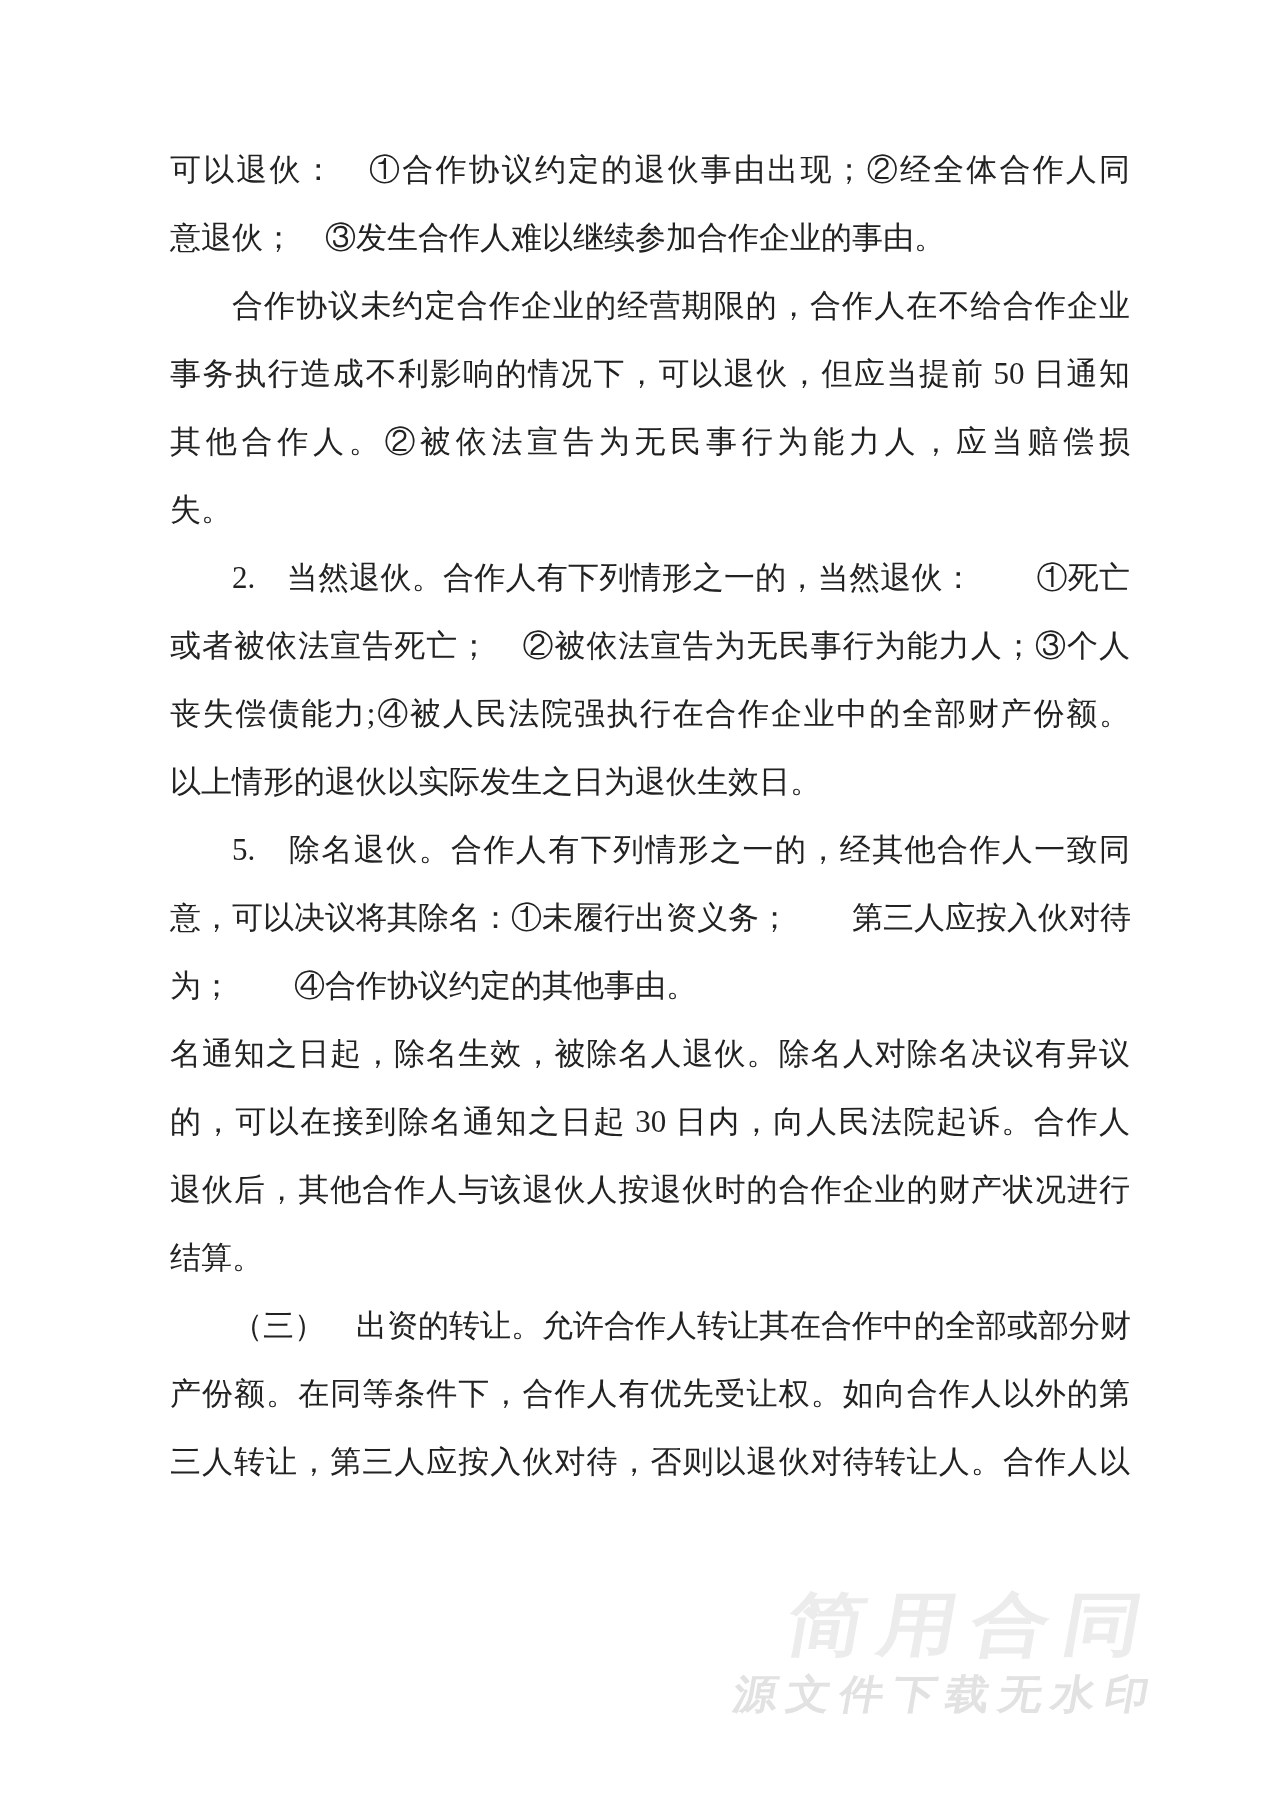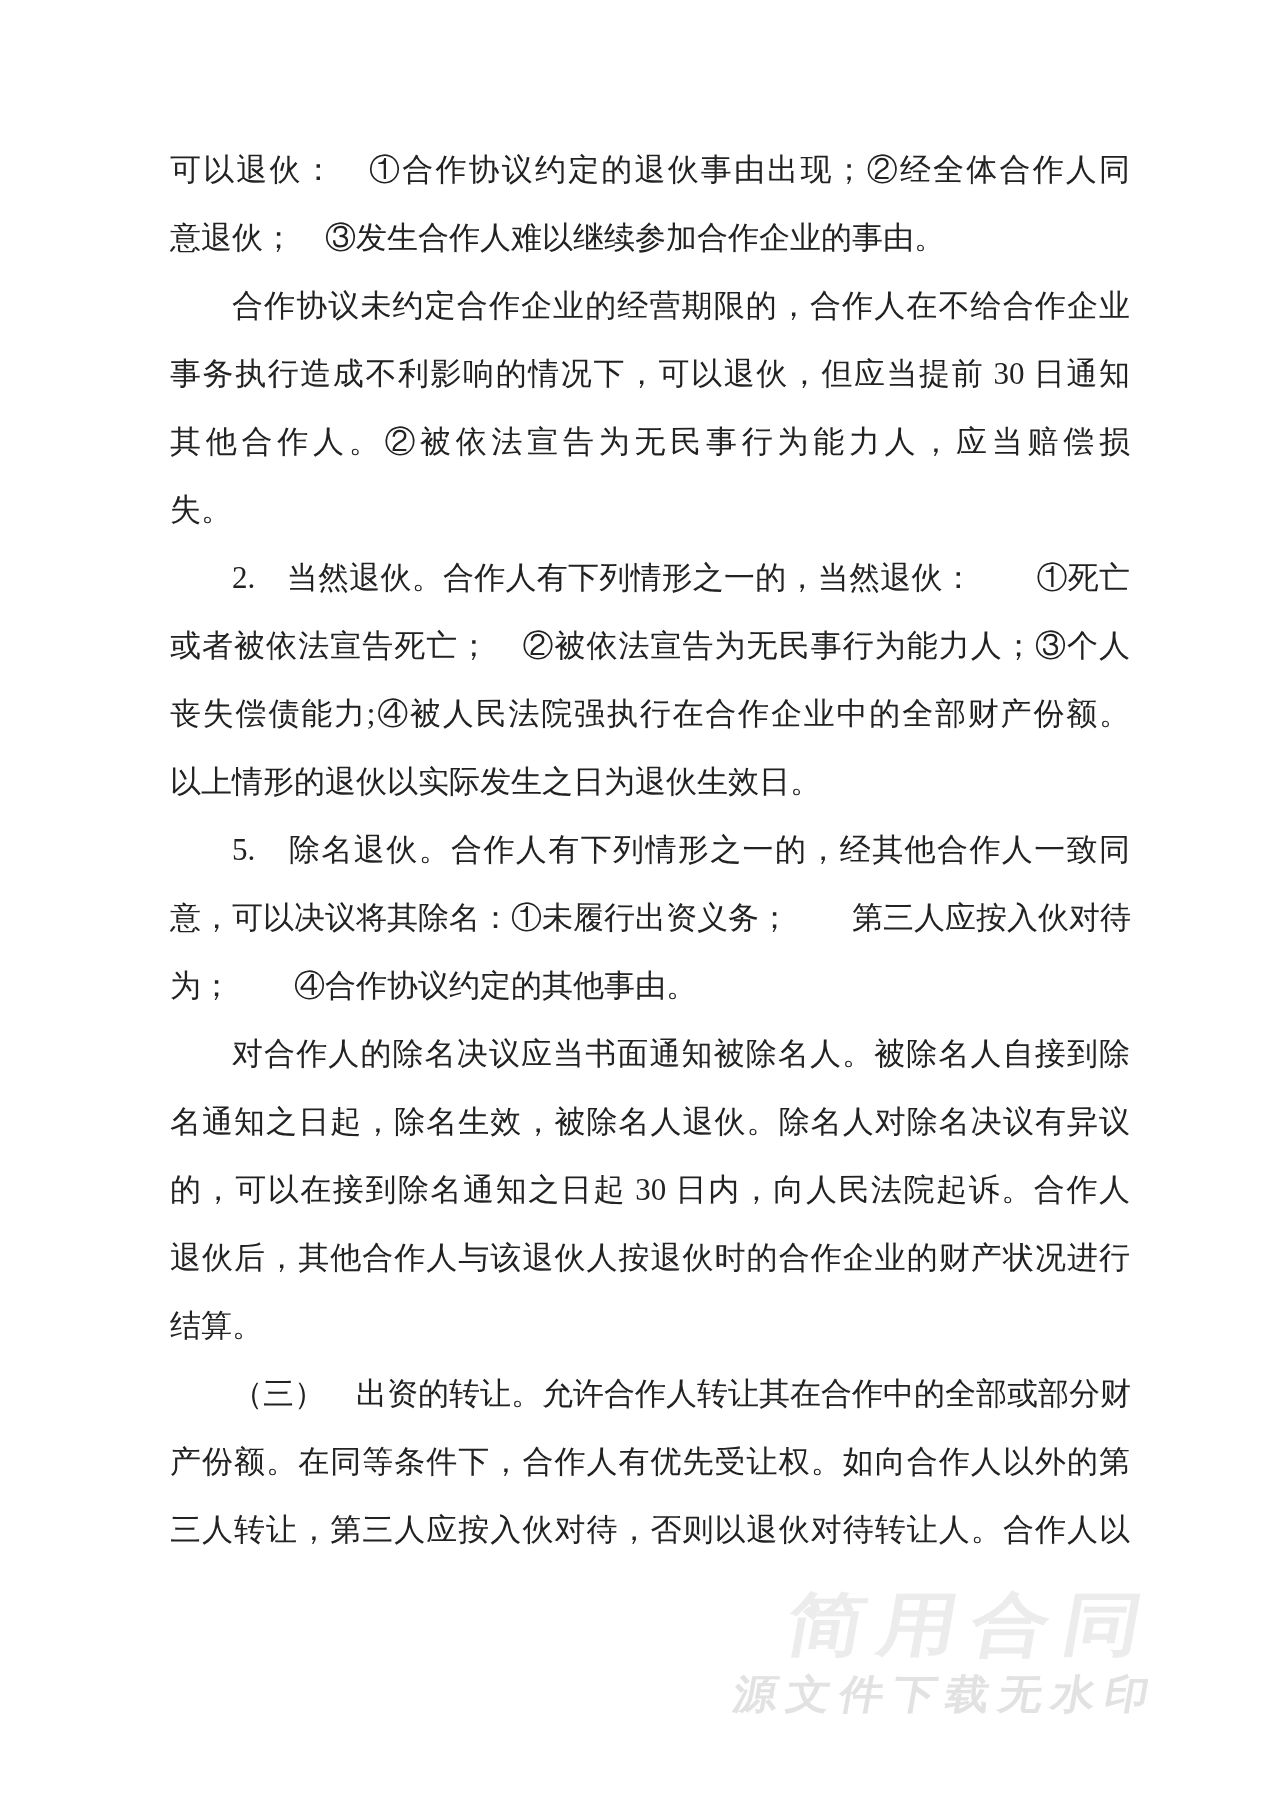--- a/index.html
+++ b/index.html
@@ -54,31 +54,30 @@
   }
 </style>
 </head>
 <body>
 
 <div class="page">
   <div class="doc">
       <div class="line">可以退伙：　①合作协议约定的退伙事由出现；②经全体合作人同</div>
       <div class="line end">意退伙；　③发生合作人难以继续参加合作企业的事由。</div>
       <div class="line indent">合作协议未约定合作企业的经营期限的，合作人在不给合作企业</div>
-      <div class="line">事务执行造成不利影响的情况下，可以退伙，但应当提前 30 日通知</div>
+      <div class="line">事务执行造成不利影响的情况下，可以退伙，但应当提前 50 日通知</div>
       <div class="line">其他合作人。②被依法宣告为无民事行为能力人，应当赔偿损</div>
       <div class="line end">失。</div>
       <div class="line indent">2.　当然退伙。合作人有下列情形之一的，当然退伙：　　①死亡</div>
       <div class="line">或者被依法宣告死亡；　②被依法宣告为无民事行为能力人；③个人</div>
       <div class="line">丧失偿债能力;④被人民法院强执行在合作企业中的全部财产份额。</div>
       <div class="line end">以上情形的退伙以实际发生之日为退伙生效日。</div>
       <div class="line indent">5.　除名退伙。合作人有下列情形之一的，经其他合作人一致同</div>
       <div class="line">意，可以决议将其除名：①未履行出资义务；　　第三人应按入伙对待</div>
       <div class="line end">为；　　④合作协议约定的其他事由。</div>
-      <div class="line indent">对合作人的除名决议应当书面通知被除名人。被除名人自接到除</div>
       <div class="line">名通知之日起，除名生效，被除名人退伙。除名人对除名决议有异议</div>
       <div class="line">的，可以在接到除名通知之日起 30 日内，向人民法院起诉。合作人</div>
       <div class="line">退伙后，其他合作人与该退伙人按退伙时的合作企业的财产状况进行</div>
       <div class="line end">结算。</div>
       <div class="line indent">（三）　出资的转让。允许合作人转让其在合作中的全部或部分财</div>
       <div class="line">产份额。在同等条件下，合作人有优先受让权。如向合作人以外的第</div>
       <div class="line">三人转让，第三人应按入伙对待，否则以退伙对待转让人。合作人以</div>
     </div>
   <div class="wm1" style="color: rgb(236, 236, 236);">简用合同</div>
   <div class="wm2" style="color: rgb(226, 226, 226);">源文件下载无水印</div>

